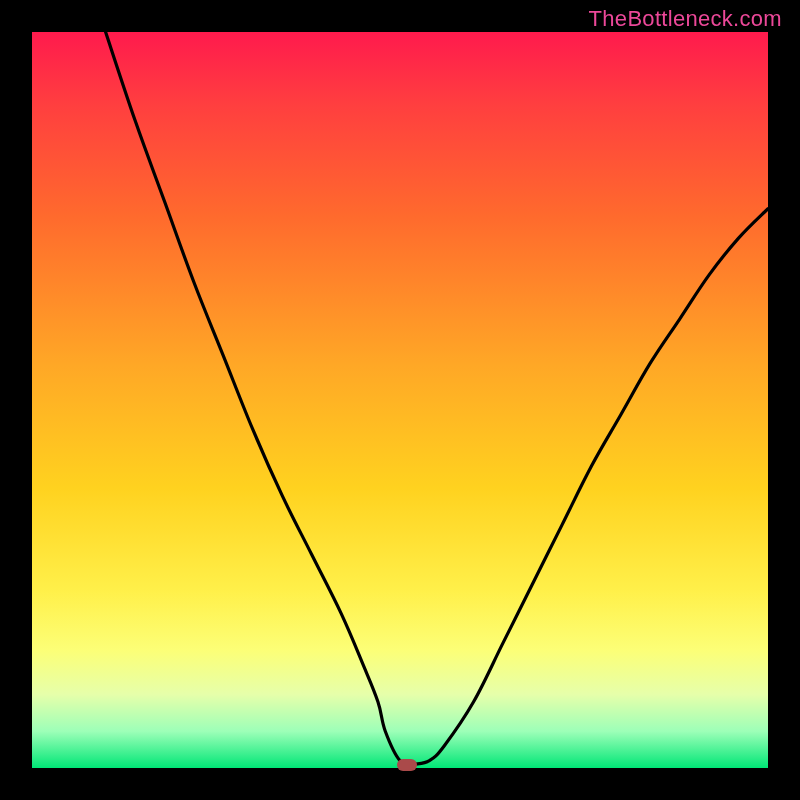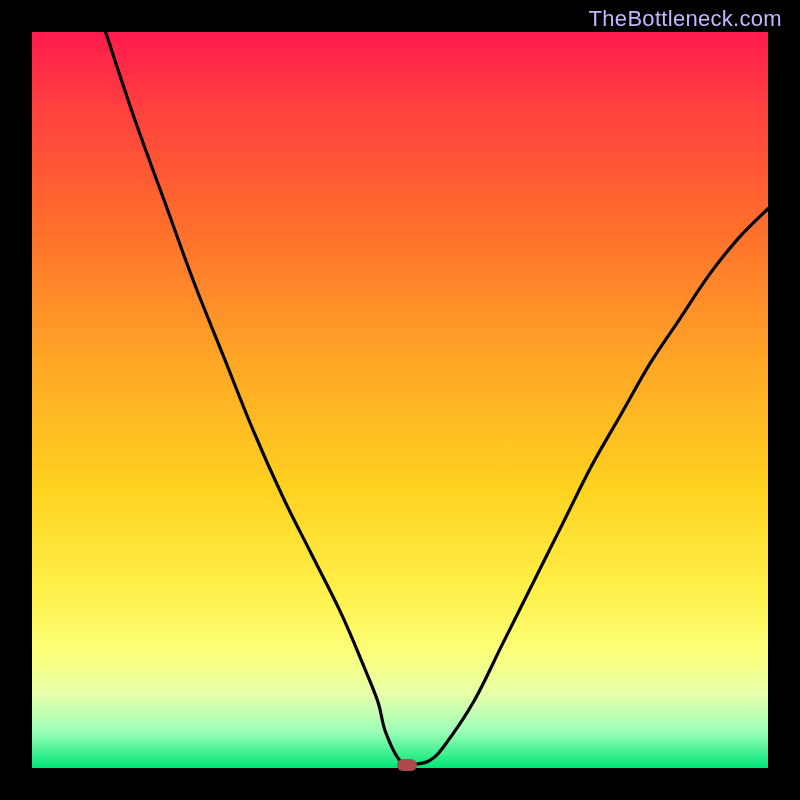--- a/index.html
+++ b/index.html
@@ -36,21 +36,21 @@
       #fcff77 84%,
       #e6ffaa 90%,
       #9dffb8 95%,
       #00e676 100%
     );
   }
   .watermark {
     position: absolute;
     top: 6px;
     right: 18px;
-    color: #c4b5fd;
+    color: #ec4899;
     font-size: 22px;
     font-weight: 500;
     letter-spacing: 0.3px;
   }
   svg.curve {
     position: absolute;
     top: 0;
     left: 0;
     width: 736px;
     height: 736px;

